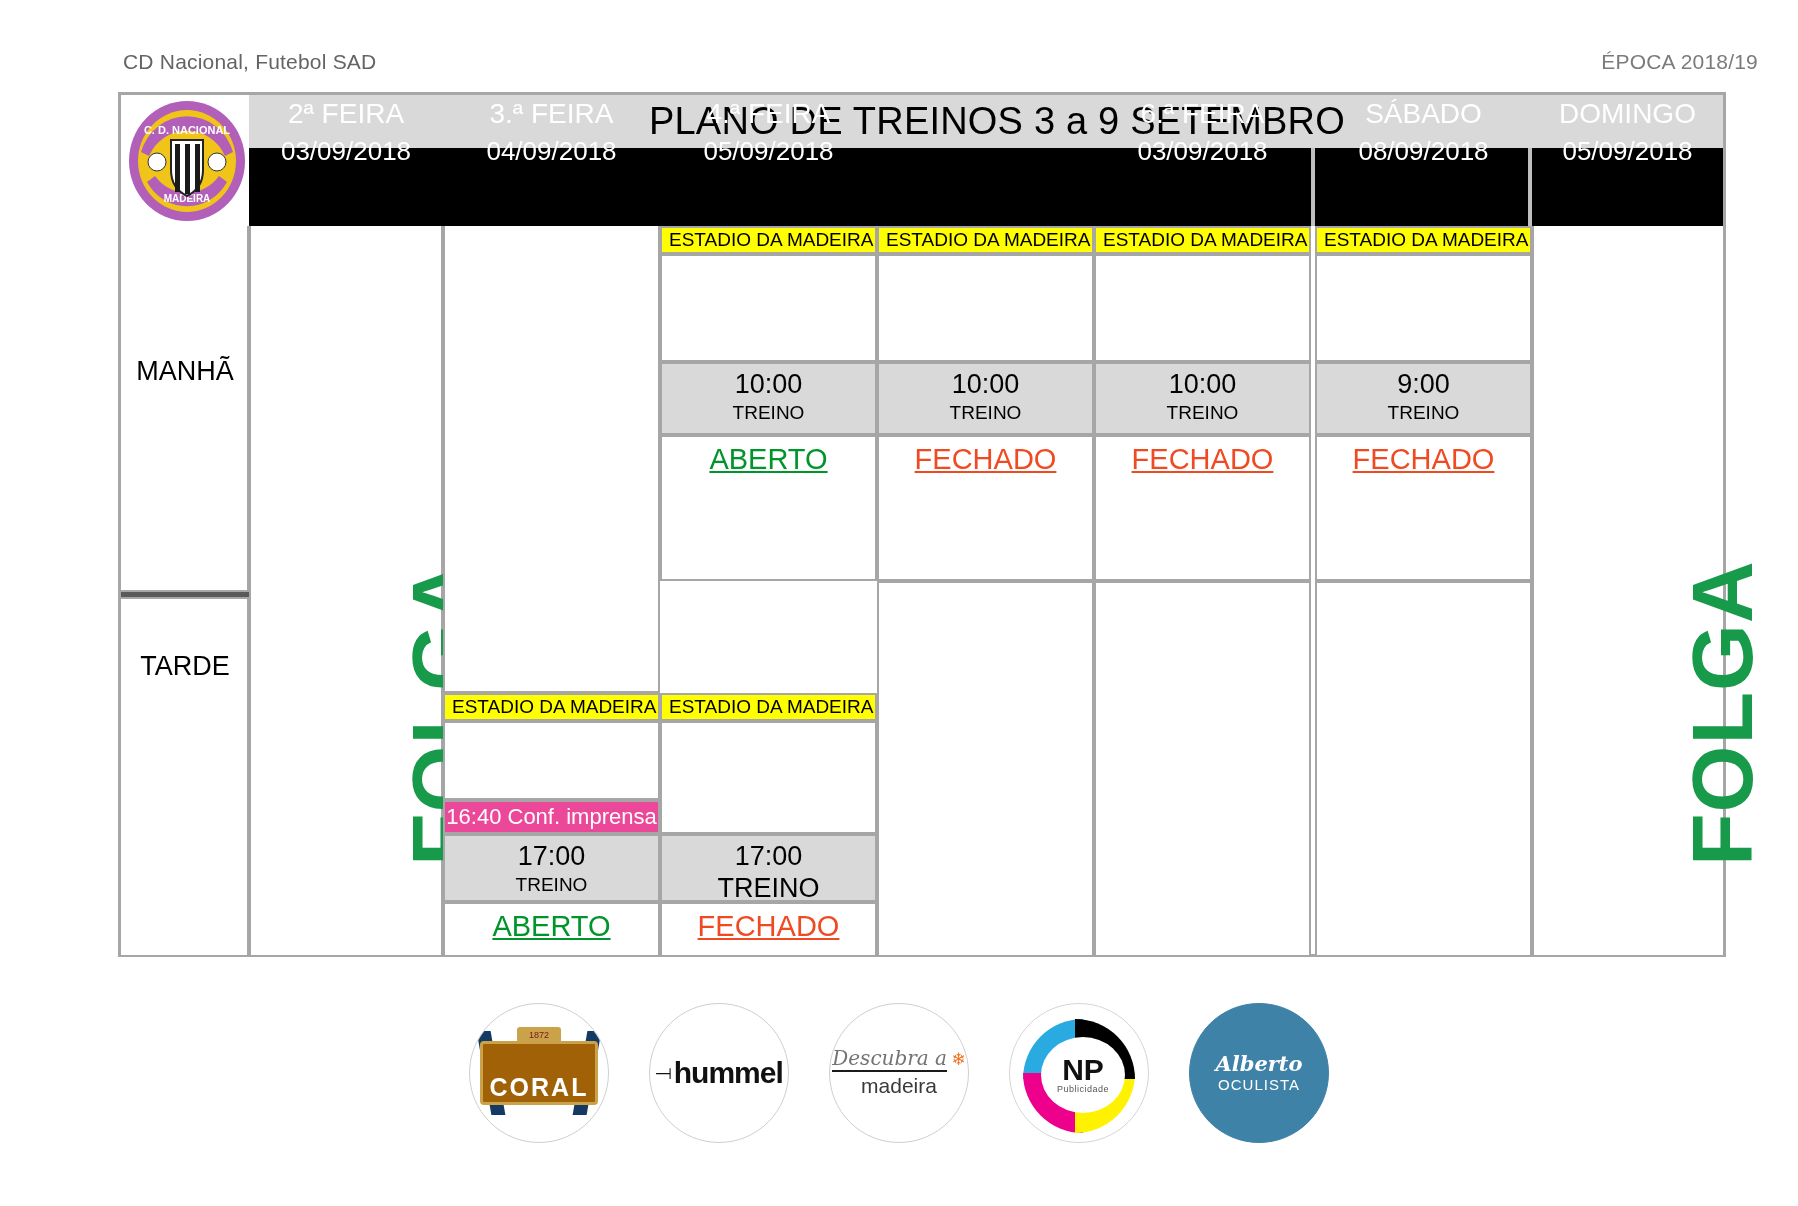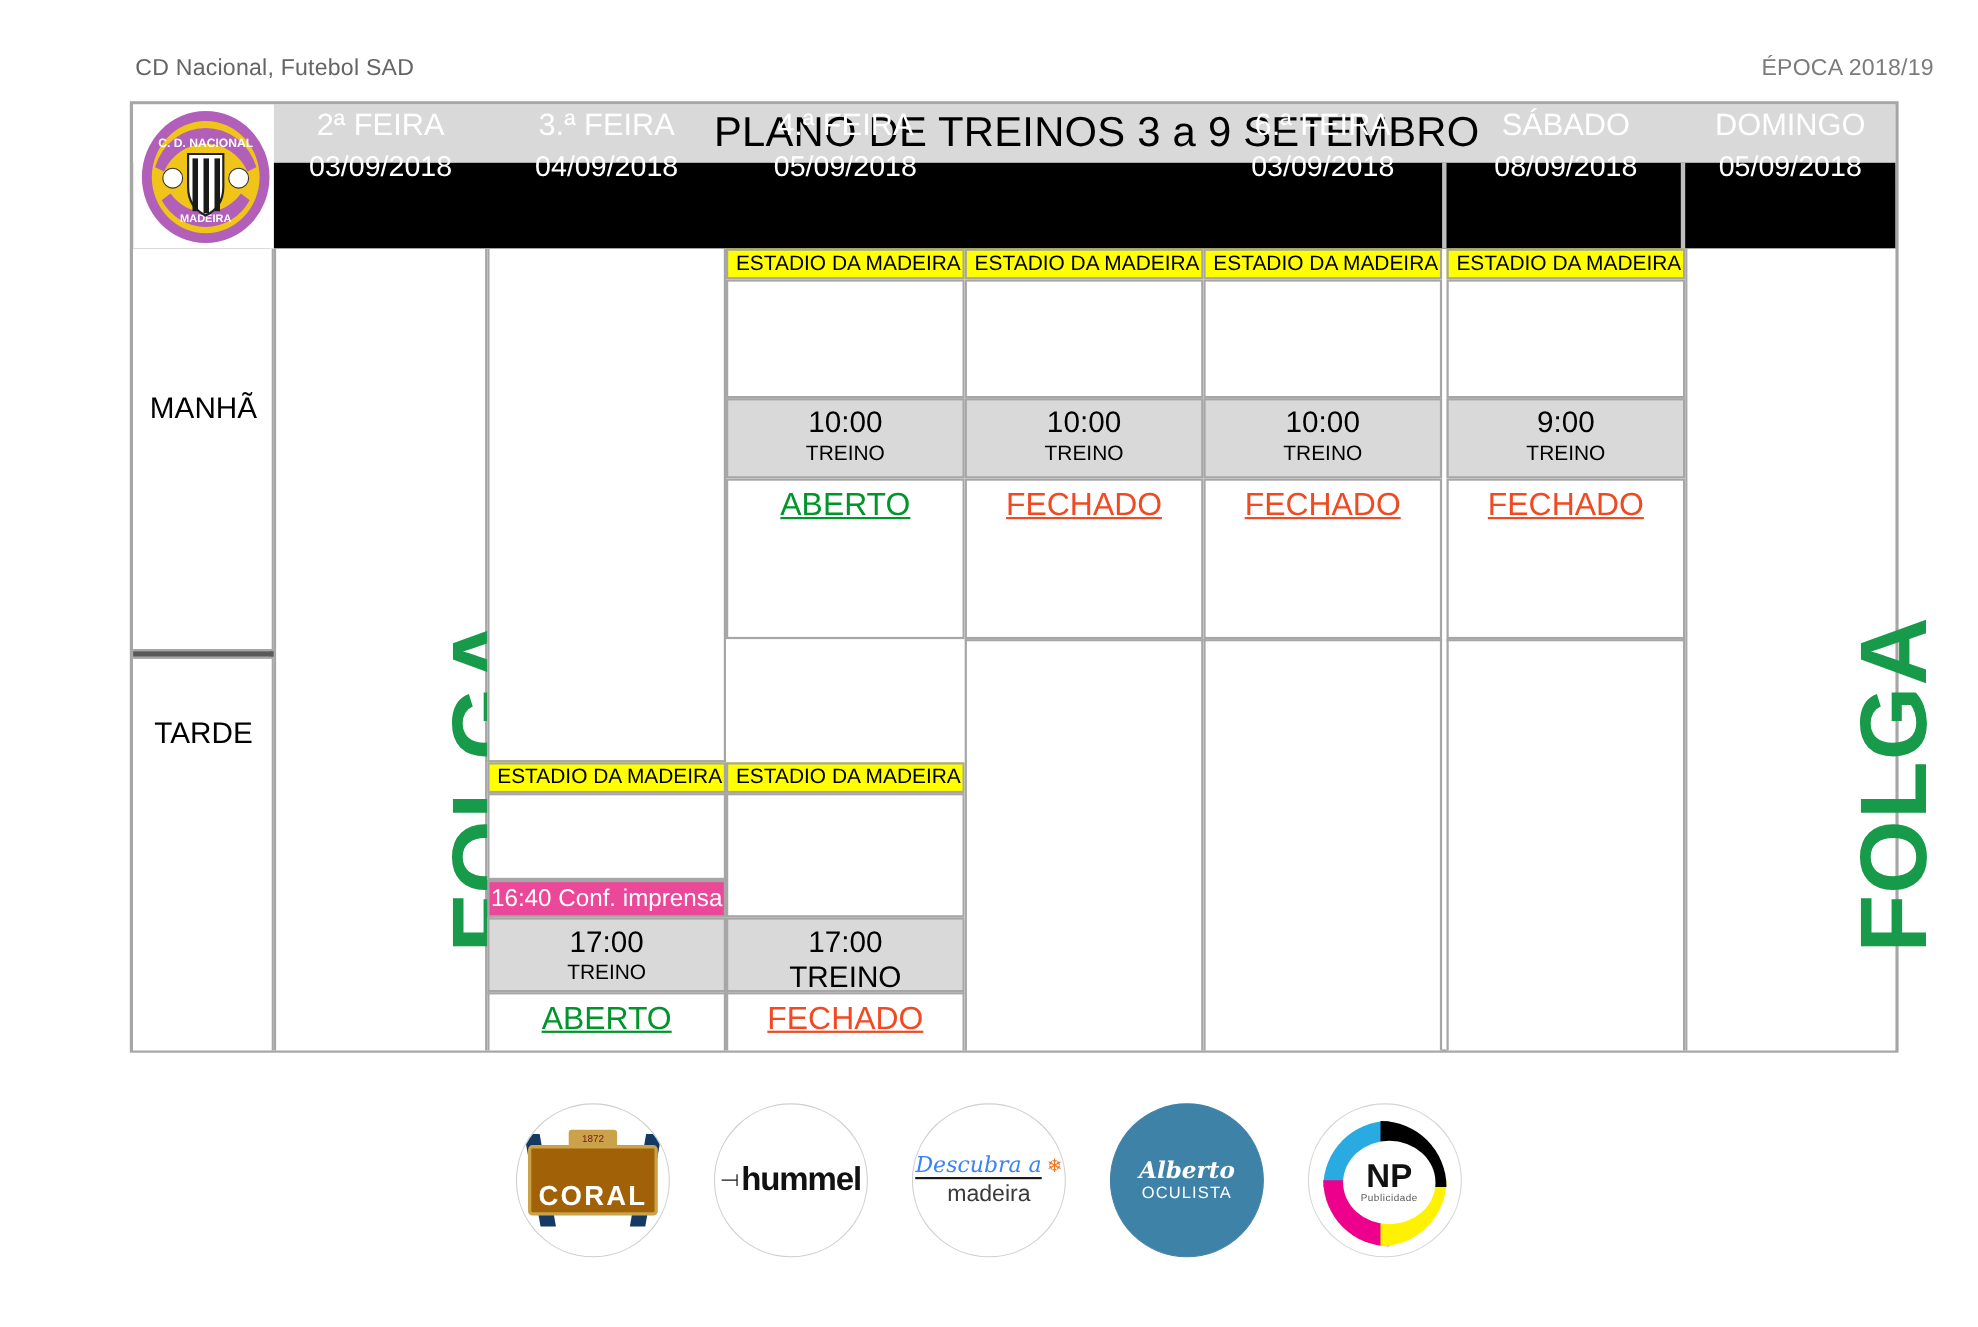--- a/index.html
+++ b/index.html
@@ -274,21 +274,21 @@
     width: 44px; height: 16px; background: #c9a24a; border-radius: 3px;
     color: #7a1620; font-size: 9px; text-align: center; line-height: 16px;
   }
   .hummel-text {
     font-size: 30px; font-weight: bold; color: #111111; letter-spacing: -1px;
   }
   .hummel-chev { color:#111; font-size:20px; margin-right:2px; }
   .descubra { text-align: center; line-height: 1.05; }
   .descubra .l1 {
     font-family: "DejaVu Serif", serif; font-style: italic;
-    font-size: 20px; color: #3b82f6; border-bottom: 2px solid #1a1a1a;
+    font-size: 20px; color: #737373; border-bottom: 2px solid #1a1a1a;
     padding-bottom: 1px; display: inline-block;
   }
   .descubra .l2 { font-size: 21px; color: #3a3a3a; display:block; margin-top:3px;}
   .descubra .star { color: #ef7622; font-size: 17px; }
   .alberto-text { text-align: center; color: #ffffff; }
   .alberto-text .a1 { font-family:"DejaVu Serif", serif; font-style: italic;
                       font-weight: bold; font-size: 21px; }
   .alberto-text .a2 { font-size: 15px; letter-spacing: 1px; }
   .np-wrap { position: relative; width: 120px; height: 120px; }
   .np-q { position: absolute; width: 60px; height: 60px; }
@@ -474,34 +474,34 @@
     </div>
 
     <div class="logo">
       <div class="descubra">
         <span class="l1">Descubra a</span>
         <span class="star">❄</span>
         <span class="l2">madeira</span>
       </div>
     </div>
 
-    <div class="logo alberto">
-      <div class="alberto-text">
-        <span class="a1">Alberto</span>
-        <span class="a2">OCULISTA</span>
-      </div>
-    </div>
-
     <div class="logo flat">
       <div class="np-wrap">
         <div class="np-q np-cy"></div>
         <div class="np-q np-mg"></div>
         <div class="np-q np-yl"></div>
         <div class="np-q np-bk"></div>
         <div class="np-center">
           <span class="np1">NP</span>
           <span class="np2">Publicidade</span>
         </div>
       </div>
     </div>
 
+    <div class="logo alberto">
+      <div class="alberto-text">
+        <span class="a1">Alberto</span>
+        <span class="a2">OCULISTA</span>
+      </div>
+    </div>
+
   </div>
 </div>
 
 </body></html>

